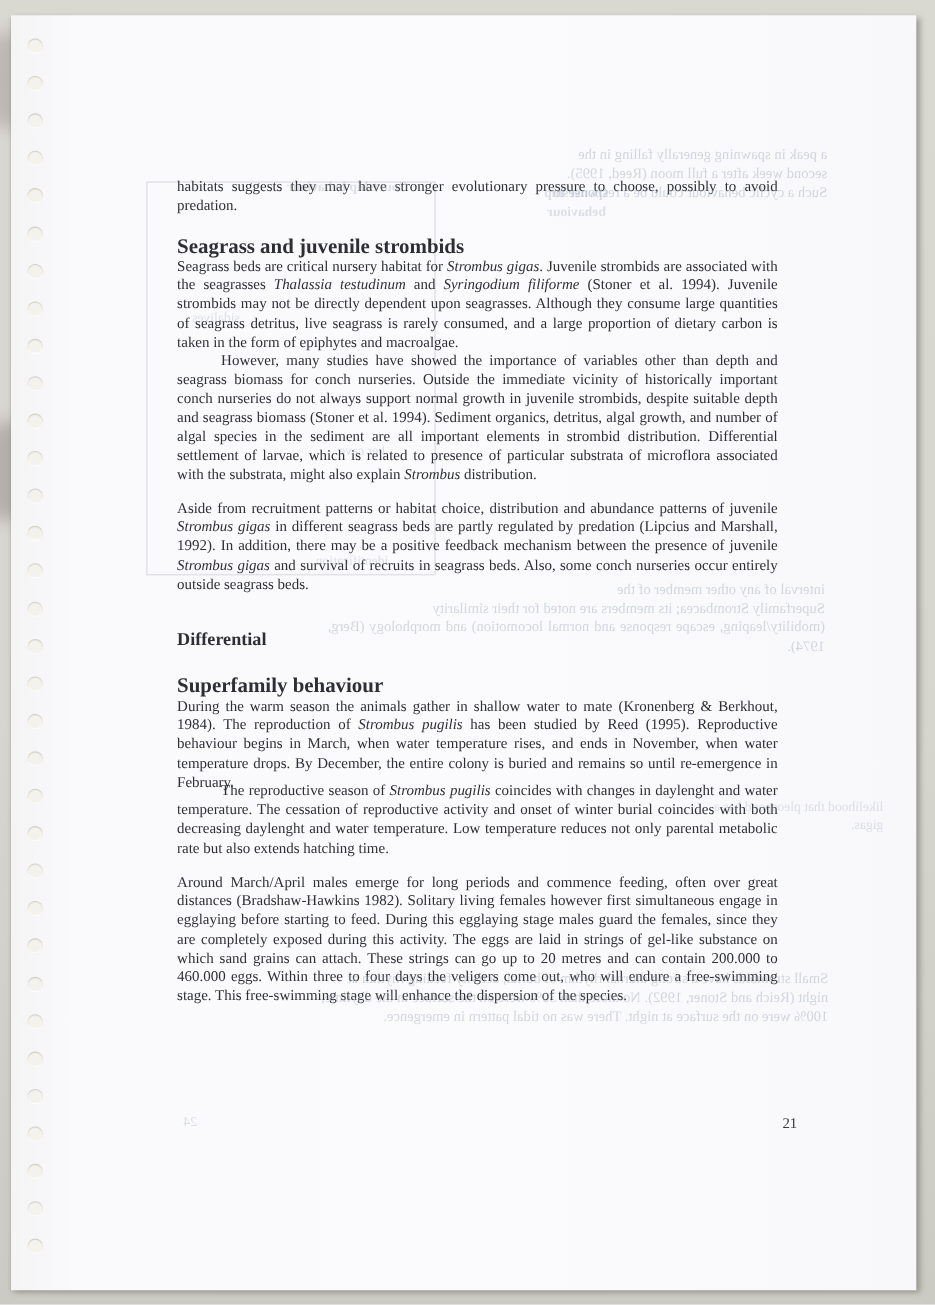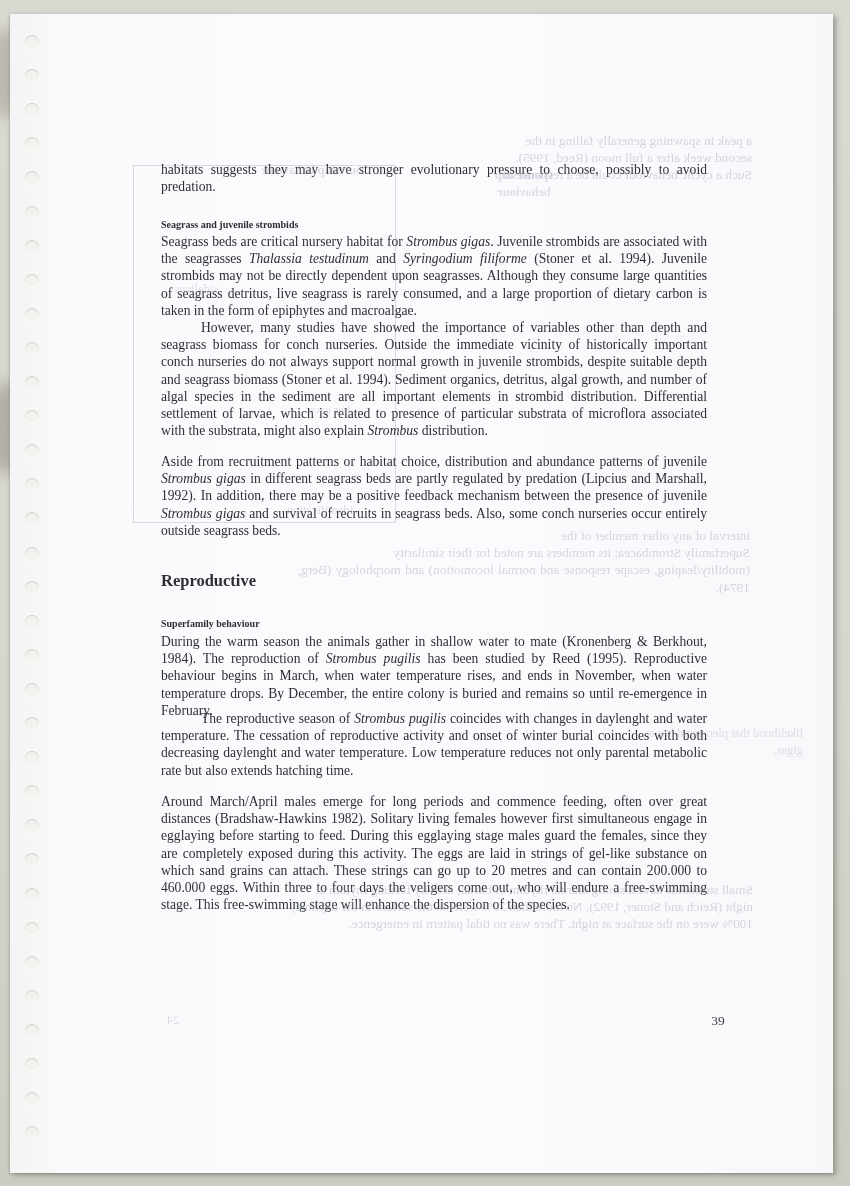--- a/index.html
+++ b/index.html
@@ -22,21 +22,21 @@
     box-shadow:inset 0 1px 1px rgba(140,138,128,.35), inset 0 -1px 1px rgba(255,255,255,.9);
   }
   .block{
     position:absolute;left:151px;width:546px;
     color:#2e2f36;font-size:13.6px;line-height:17.2px;
     text-align:justify;
     margin-top:40px;
   }
   .block.indent{text-indent:40px;font-family:Liberation Serif, serif;}
   .block.h1{font-size:16.5px;font-weight:bold;line-height:20px;}
-  .block.h2{font-size:10px;font-weight:bold;}
+  .block.h2{font-size:19px;font-weight:bold;}
   .block em{font-style:italic;}
   #page-number{position:absolute;left:688px;top:999px;width:40px;color:#3a3b40;
     font-size:13.5px;text-align:center;}
   
   .bleed{
     position:absolute;transform:scaleX(-1);color:#98a1b6;opacity:.4;
     filter:blur(.5px);font-size:13.3px;line-height:17.2px;text-align:justify;
     pointer-events:none;white-space:normal;
   }
   .bleed.bold{font-weight:bold;}
@@ -88,21 +88,21 @@
       <div class="hole" style="top: 1044px;"></div>
       <div class="hole" style="top: 1078.1px;"></div>
       <div class="hole" style="top: 1112.2px;"></div>
     </div>
   <div id="content">
       <div class="block body" style="top: 107px;"><span>habitats suggests they may have stronger evolutionary pressure to choose, possibly to avoid predation.</span></div>
       <div class="block h2" style="top: 162px;"><span>Seagrass and juvenile strombids</span></div>
       <div class="block body" style="top: 179px;"><span>Seagrass beds are critical nursery habitat for </span><em>Strombus gigas</em><span>. Juvenile strombids are associated with the seagrasses </span><em>Thalassia testudinum</em><span> and </span><em>Syringodium filiforme</em><span> (Stoner et al. 1994). Juvenile strombids may not be directly dependent upon seagrasses. Although they consume large quantities of seagrass detritus, live seagrass is rarely consumed, and a large proportion of dietary carbon is taken in the form of epiphytes and macroalgae.</span></div>
       <div class="block body indent" style="top: 265px;"><span>However, many studies have showed the importance of variables other than depth and seagrass biomass for conch nurseries. Outside the immediate vicinity of historically important conch nurseries do not always support normal growth in juvenile strombids, despite suitable depth and seagrass biomass (Stoner et al. 1994). Sediment organics, detritus, algal growth, and number of algal species in the sediment are all important elements in strombid distribution. Differential settlement of larvae, which is related to presence of particular substrata of microflora associated with the substrata, might also explain </span><em>Strombus</em><span> distribution.</span></div>
       <div class="block body" style="top: 399px;"><span>Aside from recruitment patterns or habitat choice, distribution and abundance patterns of juvenile </span><em>Strombus gigas</em><span> in different seagrass beds are partly regulated by predation (Lipcius and Marshall, 1992). In addition, there may be a positive feedback mechanism between the presence of juvenile </span><em>Strombus gigas</em><span> and survival of recruits in seagrass beds. Also, some conch nurseries occur entirely outside seagrass beds.</span></div>
-      <div class="block h1" style="top: 517px;"><span>Reproductive</span></div>
+      <div class="block h1" style="top: 517px;"><span>Differential</span></div>
       <div class="block h2" style="top: 561px;"><span>Superfamily behaviour</span></div>
       <div class="block body" style="top: 579px;"><span>During the warm season the animals gather in shallow water to mate (Kronenberg &amp; Berkhout, 1984). The reproduction of </span><em>Strombus pugilis</em><span> has been studied by Reed (1995). Reproductive behaviour begins in March, when water temperature rises, and ends in November, when water temperature drops. By December, the entire colony is buried and remains so until re-emergence in February.</span></div>
       <div class="block body indent" style="top: 656px;"><span>The reproductive season of </span><em>Strombus pugilis</em><span> coincides with changes in daylenght and water temperature. The cessation of reproductive activity and onset of winter burial coincides with both decreasing daylenght and water temperature. Low temperature reduces not only parental metabolic rate but also extends hatching time.</span></div>
       <div class="block body" style="top: 739px;"><span>Around March/April males emerge for long periods and commence feeding, often over great distances (Bradshaw-Hawkins 1982). Solitary living females however first simultaneous engage in egglaying before starting to feed. During this egglaying stage males guard the females, since they are completely exposed during this activity. The eggs are laid in strings of gel-like substance on which sand grains can attach. These strings can go up to 20 metres and can contain 200.000 to 460.000 eggs. Within three to four days the veligers come out, who will endure a free-swimming stage. This free-swimming stage will enhance the dispersion of the species.</span></div>
     </div>
   <div id="bleeds">
       <div class="bleed" style="left: 408px; top: 118px; width: 334px;">
         <div>a peak in spawning generally falling in the</div>
         <div>second week after a full moon (Reed, 1995).</div>
         <div>Such a cyclic behaviour could be a response to</div>
@@ -133,14 +133,14 @@
       </div>
       <div class="bleed" style="left: 145px; top: 867px; width: 598px;">
         <div>Small strombids have a strong diurnal rhythm of burial, activity feeding rhythm at</div>
         <div>night (Reich and Stoner, 1992). No more than 30% were on the surface in the daytime,</div>
         <div>100% were on the surface at night. There was no tidal pattern in emergence.</div>
       </div>
       <div class="bleed tiny" style="left: 148px; top: 998px; width: 30px; text-align: center;">
         <div>24</div>
       </div>
     </div>
-  <div id="page-number">39</div>
+  <div id="page-number">21</div>
 </div>
 
 </body></html>

